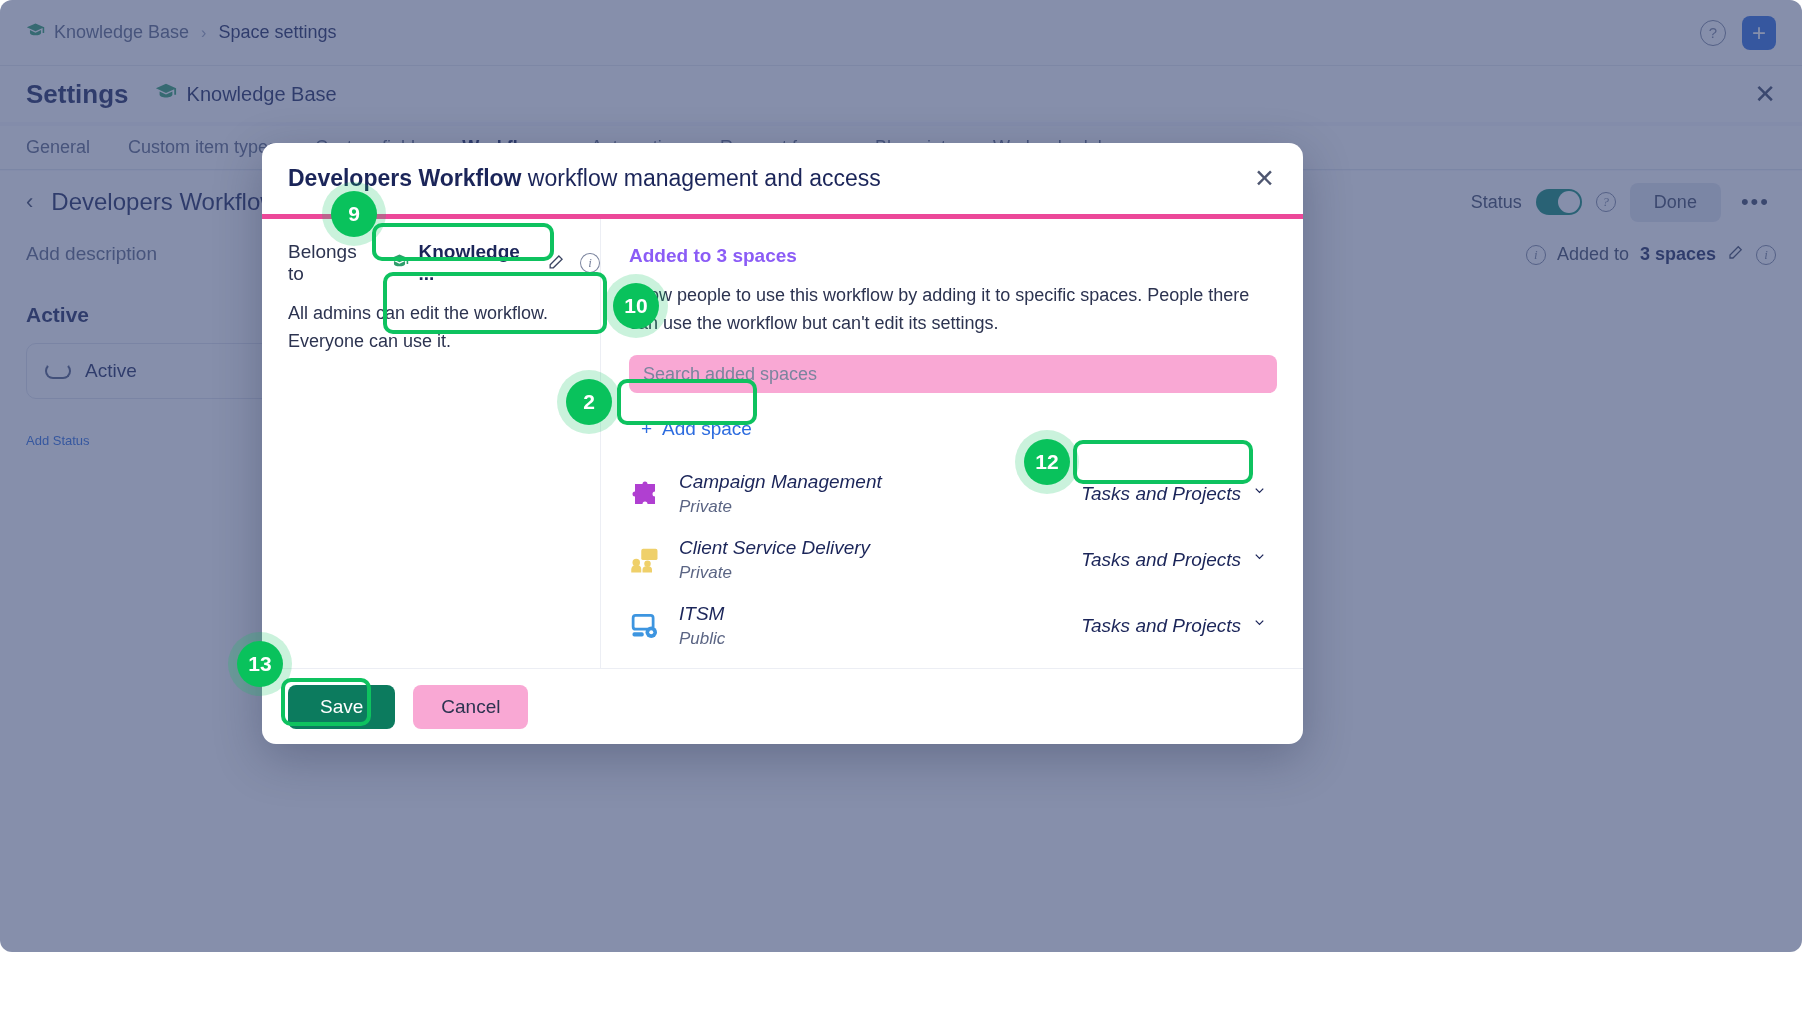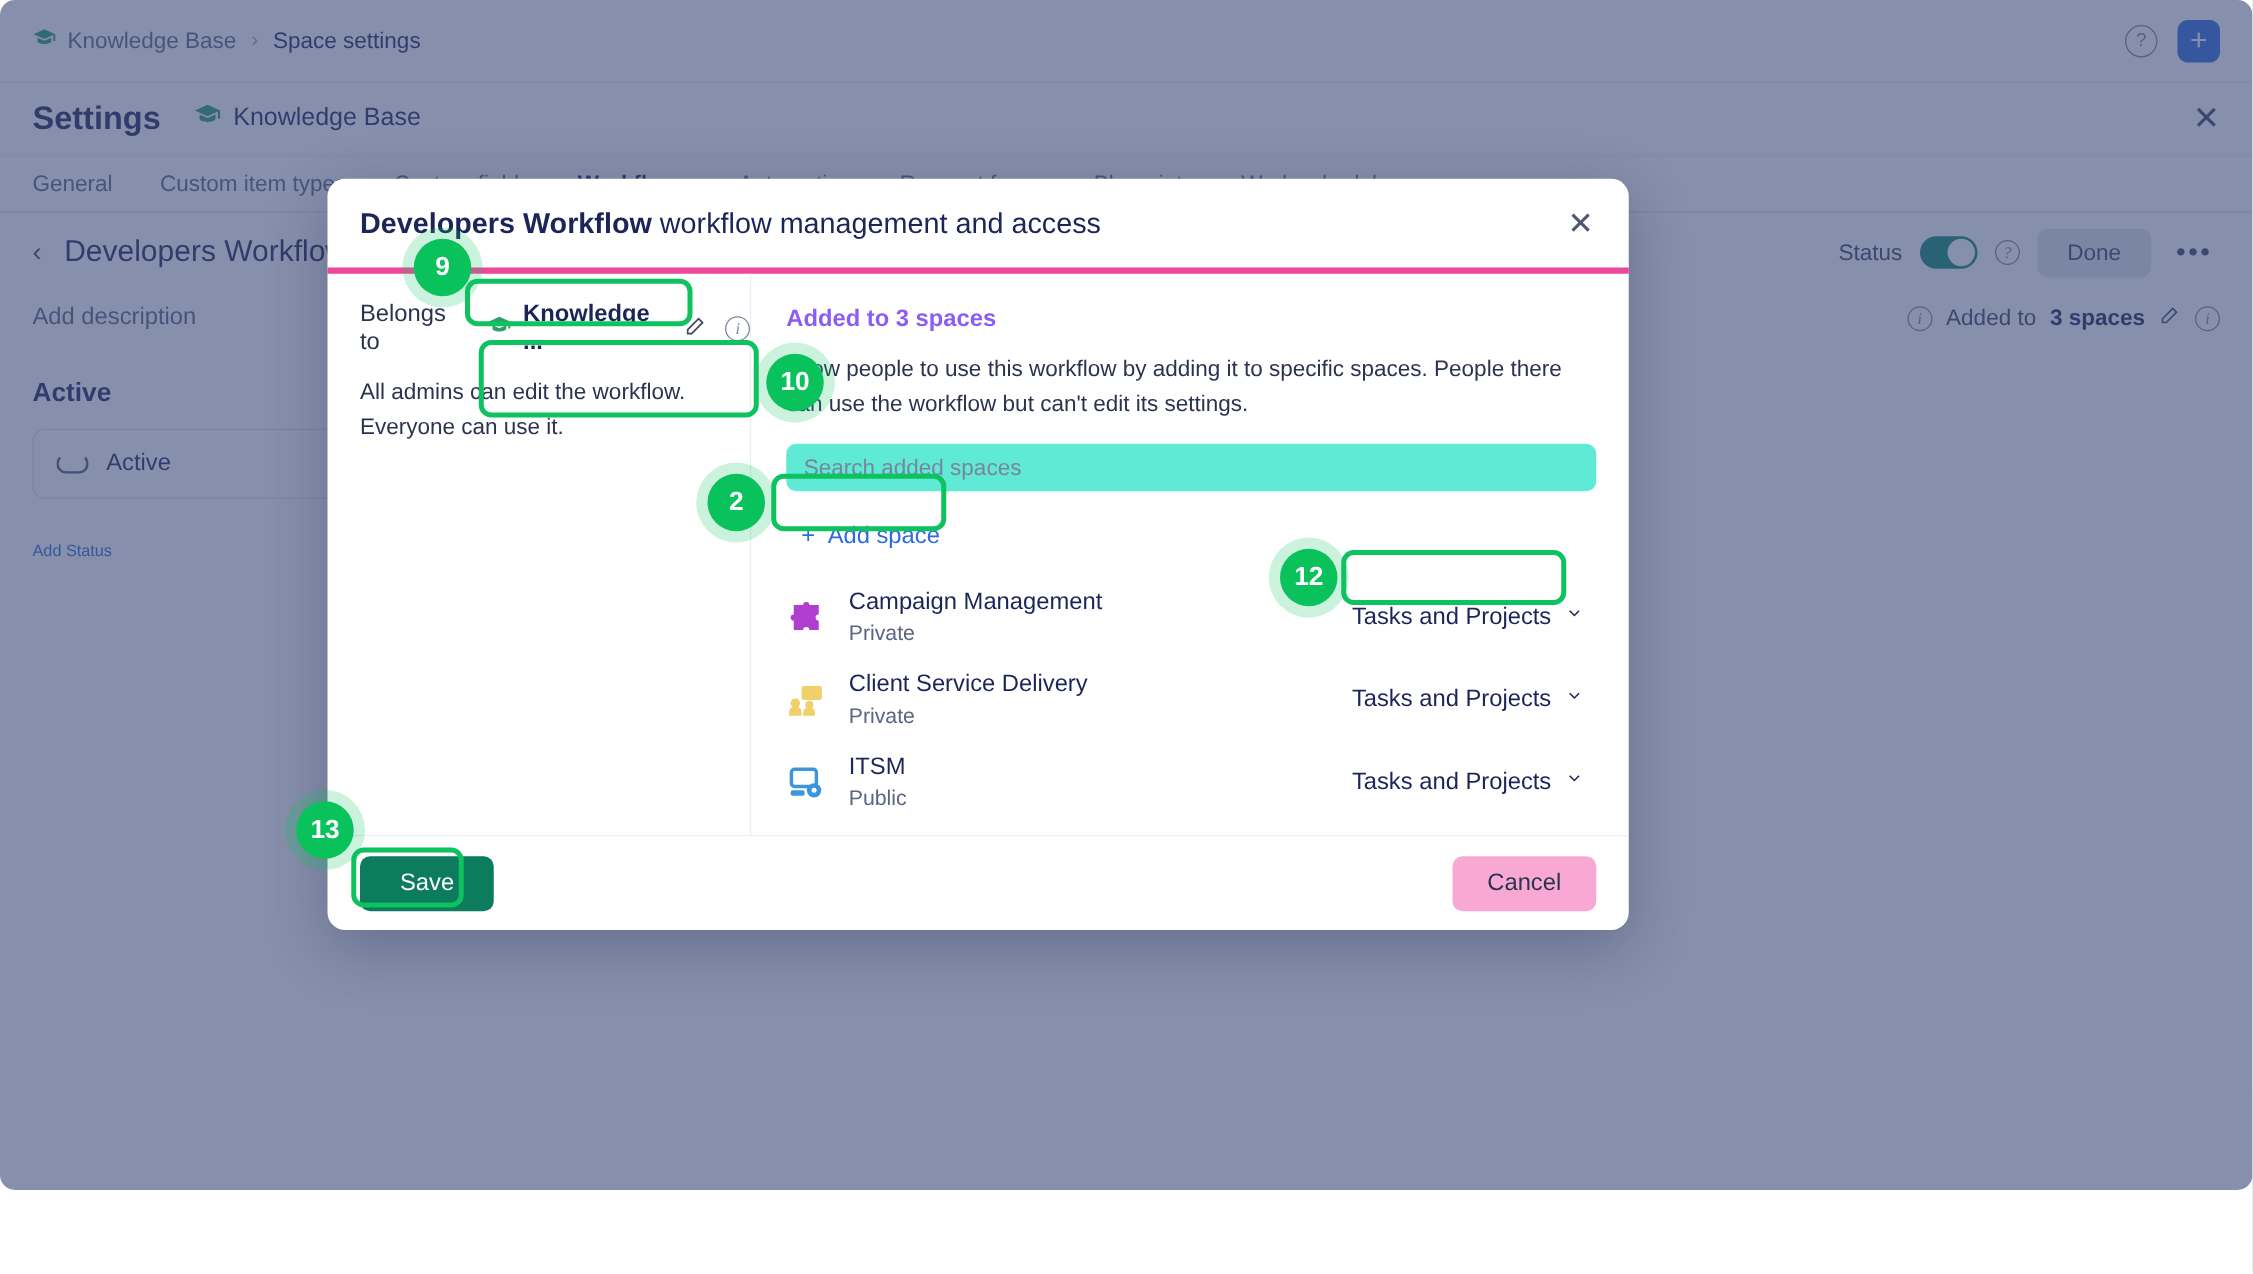--- a/index.html
+++ b/index.html
@@ -156,55 +156,55 @@
     margin-top: 18px; width: 300px;
     font-size: 18px; line-height: 28px; color: #2c3350;
   }
 
   .right-heading { font-size: 19px; font-weight: bold; color: #8b5cf6; }
   .right-desc {
     margin-top: 14px; font-size: 18px; line-height: 28px; color: #2c3350;
     width: 640px;
   }
   .search-field {
-    margin-top: 18px; height: 38px; background: #5eead4;
+    margin-top: 18px; height: 38px; background: #f9a8d4;
     border-radius: 8px; display: flex; align-items: center;
     padding: 0 14px; width: 648px; justify-content: center;
   }
   .search-field input {
     border: none; background: transparent; outline: none;
     font-family: "Liberation Sans", sans-serif;
     font-size: 18px; color: #5b6584; width: 100%;
   }
   .search-field input::placeholder { color: #7b849e; }
 
   .add-space-btn {
     margin-top: 18px; display: inline-flex; align-items: center; gap: 10px;
     font-size: 19px; color: #2d6cdf; padding: 7px 12px;
     background: #fff; border-radius: 8px;
   }
 
   .space-list { margin-top: 14px; }
-  .space-row { display: flex; align-items: center; height: 66px; }
+  .space-row { display: flex; align-items: center; height: 66px; font-style: italic; }
   .space-icon {
     width: 32px; height: 32px; flex: 0 0 32px;
     display: flex; align-items: center; justify-content: center;
     margin-right: 18px;
   }
   .space-texts { display: flex; flex-direction: column; gap: 4px; }
   .space-name { font-size: 19px; color: #1b2559; }
   .space-vis { font-size: 17px; color: #5b6584; }
   .space-type {
     margin-left: auto; display: flex; gap: 11px;
     font-size: 19px; color: #1b2559; padding: 6px 10px;
   }
 
   .modal-footer {
     height: 76px; border-top: 1px solid #eceef4;
-    display: flex; align-items: center; padding: 0 26px; justify-content: space-between;
+    display: flex; align-items: center; gap: 18px; padding: 0 26px;
   }
   .btn-save {
     background: #0c7b5e; color: #fff; font-size: 19px;
     border-radius: 8px; padding: 11px 32px;
   }
   .btn-cancel {
     background: #f9a8d4; color: #2c3350; font-size: 19px;
     border-radius: 8px; padding: 11px 28px;
   }
 

